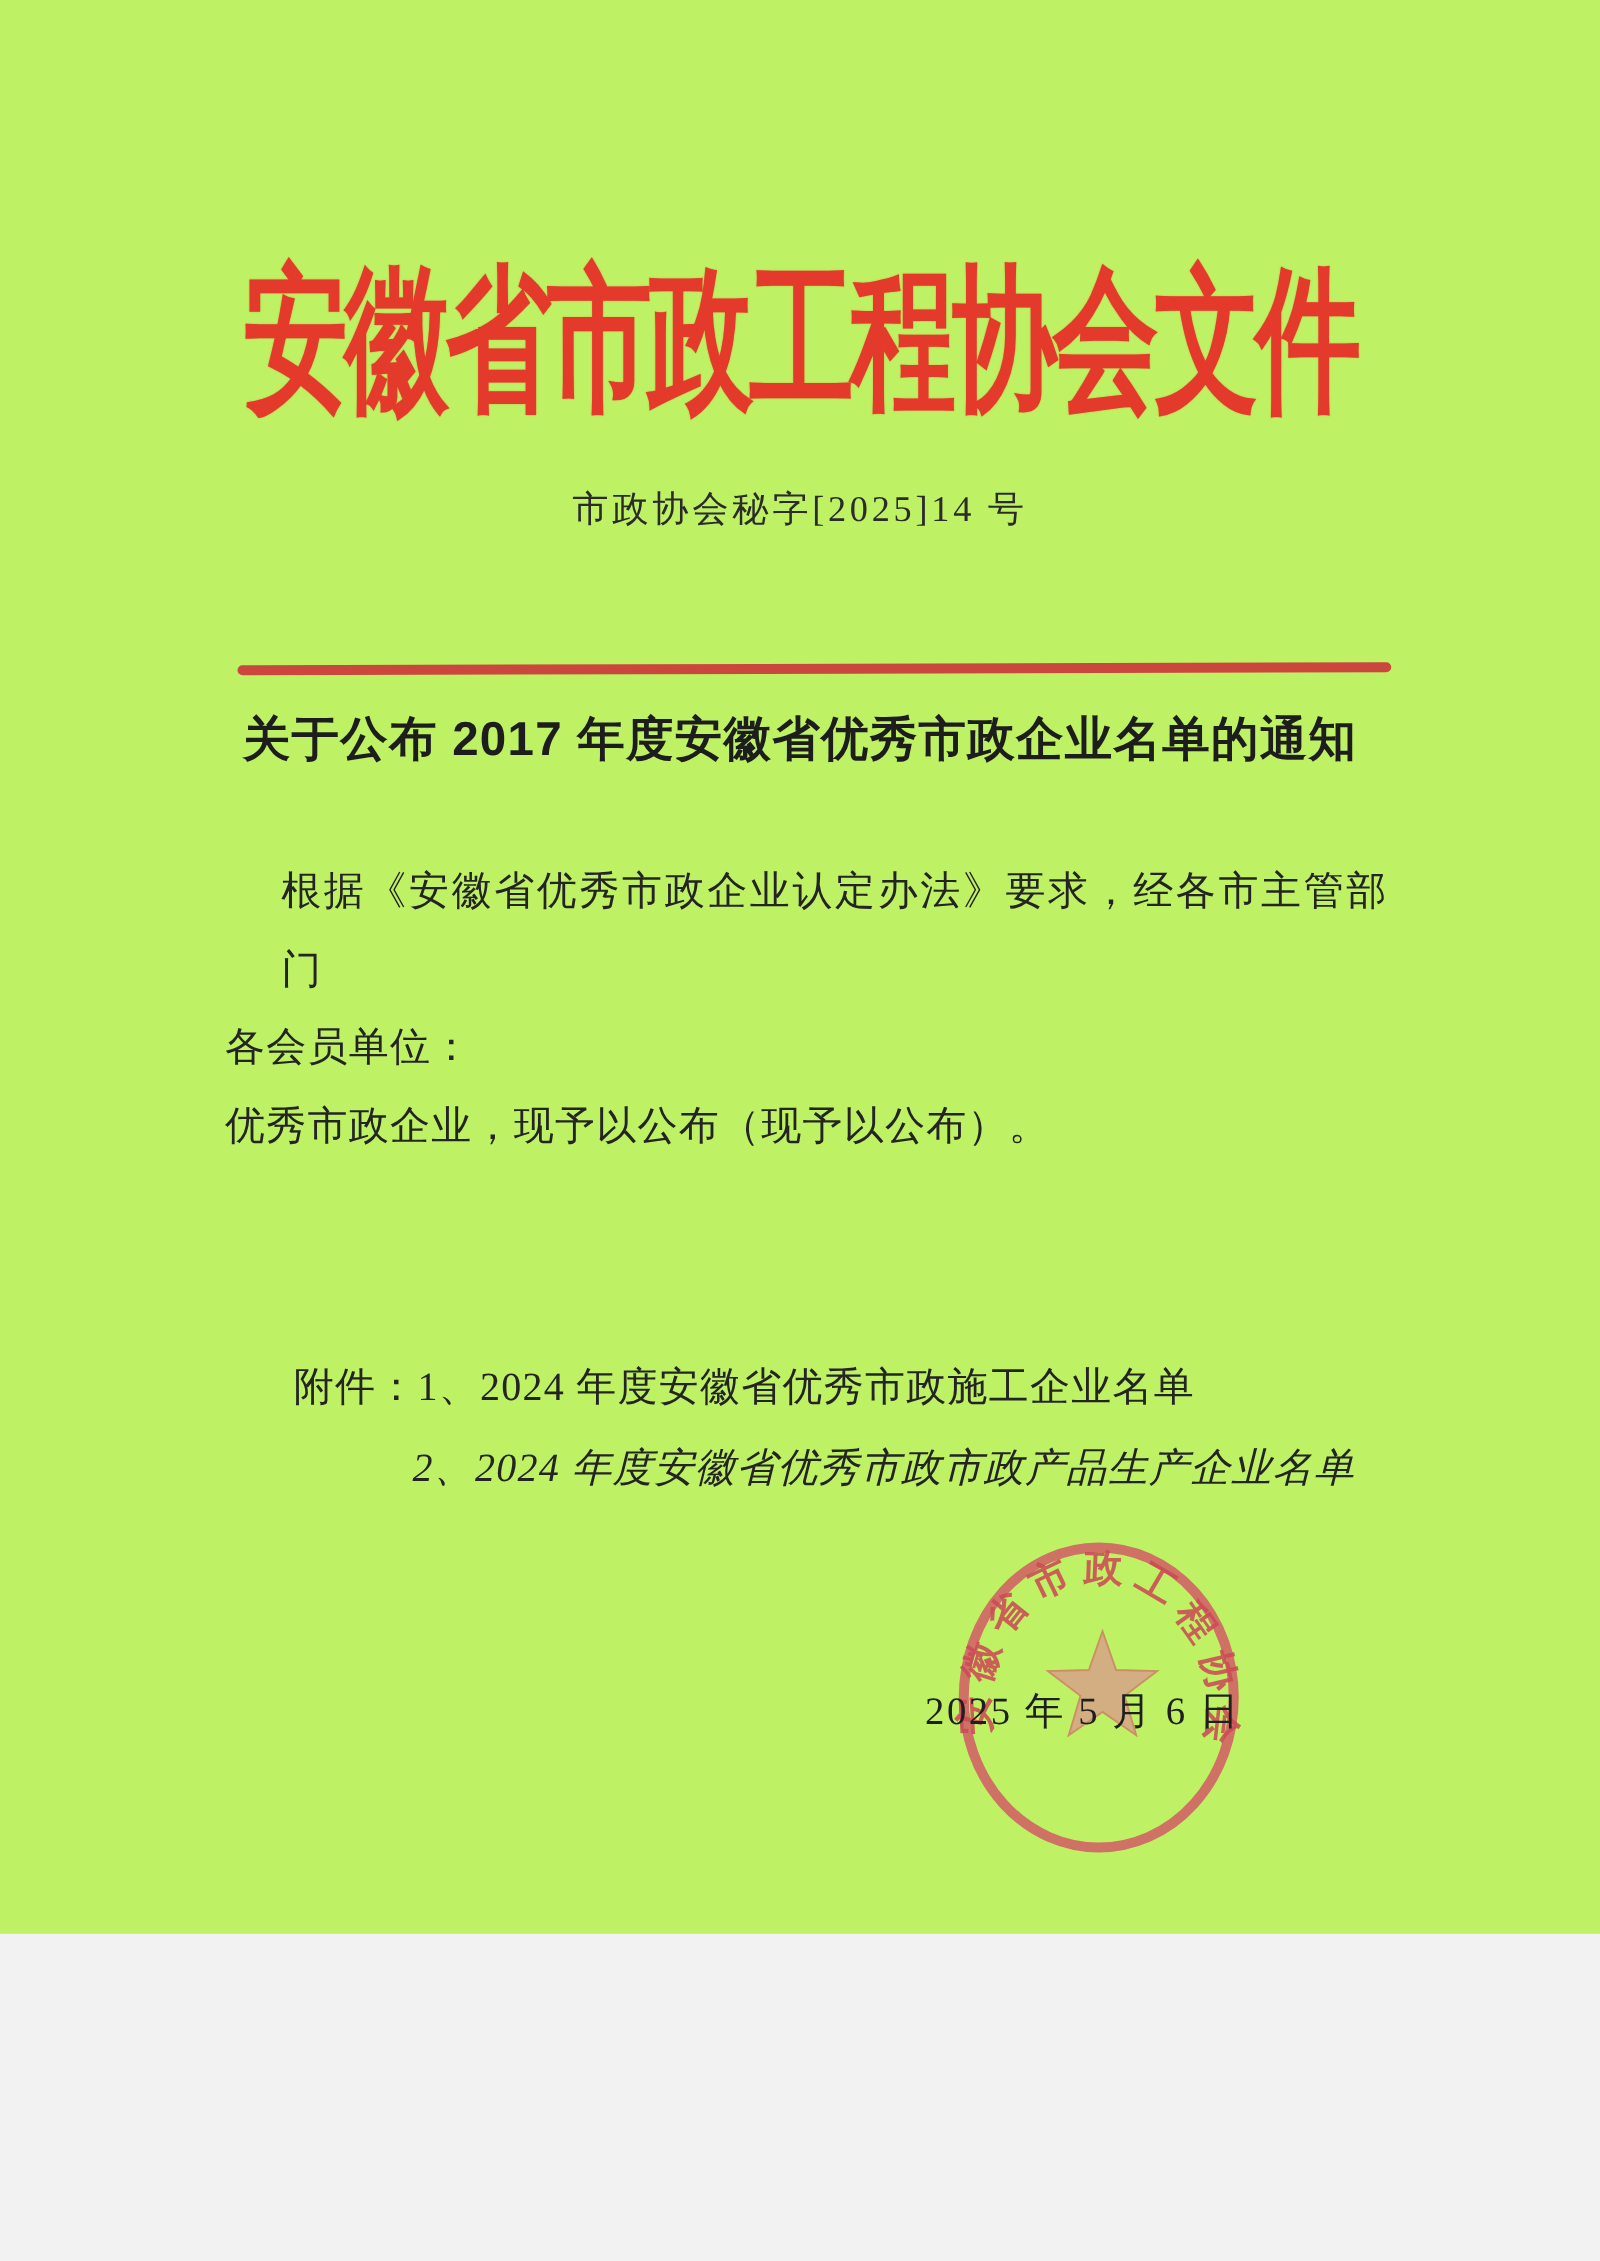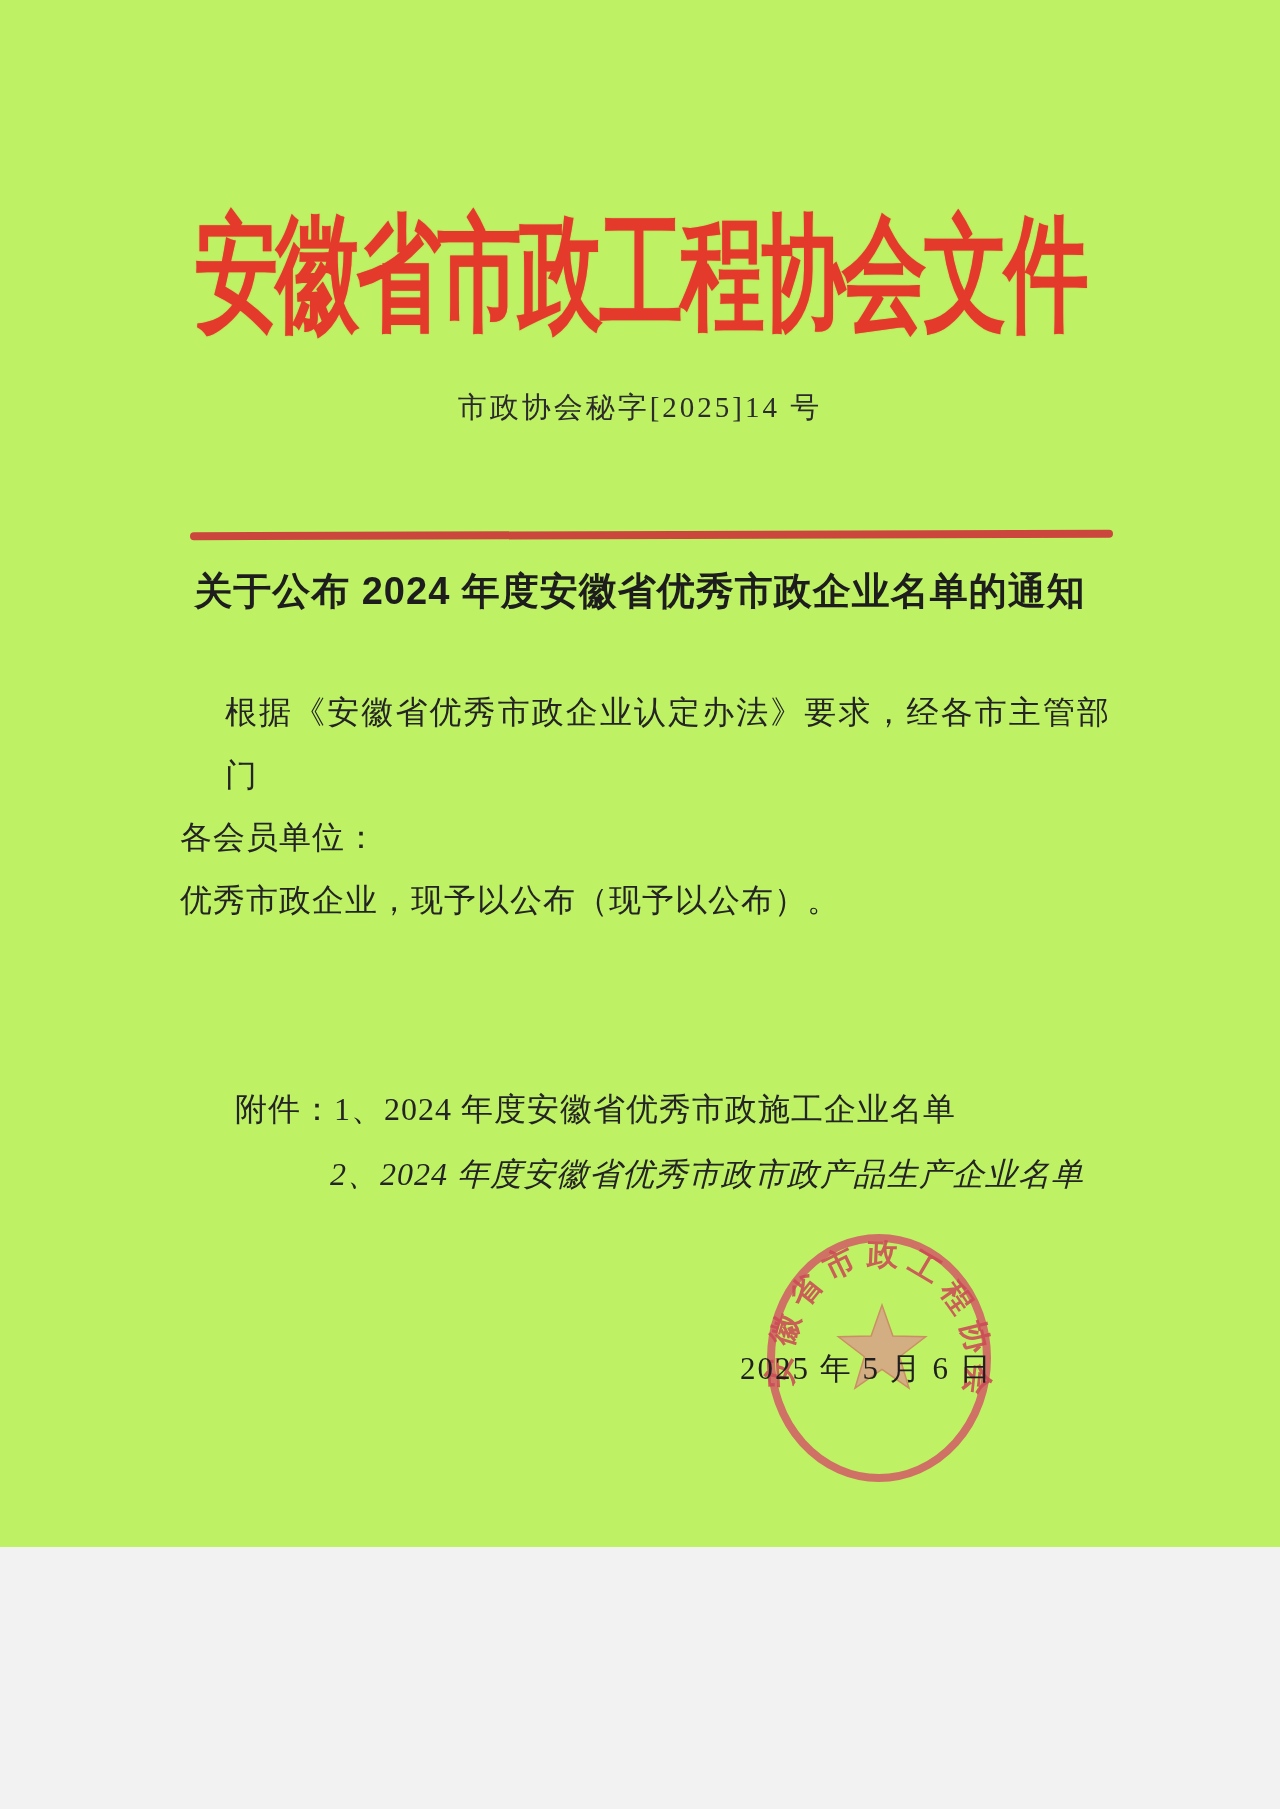--- a/index.html
+++ b/index.html
@@ -105,21 +105,21 @@
 <body>
 
 <div class="page">
 
   <div class="org-title">安徽省市政工程协会文件</div>
 
   <div class="doc-number">市政协会秘字[2025]14 号</div>
 
   <div class="red-rule"></div>
 
-  <div class="subject-title">关于公布 2024 年度安徽省优秀市政企业名单的通知</div>
+  <div class="subject-title">关于公布 2017 年度安徽省优秀市政企业名单的通知</div>
 
   <div class="body-block">
     <div class="body-line justify-line indent-first">根据《安徽省优秀市政企业认定办法》要求，经各市主管部门</div>
     <div class="body-line">各会员单位：</div>
     <div class="body-line">优秀市政企业，现予以公布（现予以公布）。</div>
   </div>
 
   <div class="attachments">
     <div class="attach-line1"><span>附件：</span><span>1、2024 年度安徽省优秀市政施工企业名单</span></div>
     <div class="attach-line2">2、2024 年度安徽省优秀市政市政产品生产企业名单</div>

